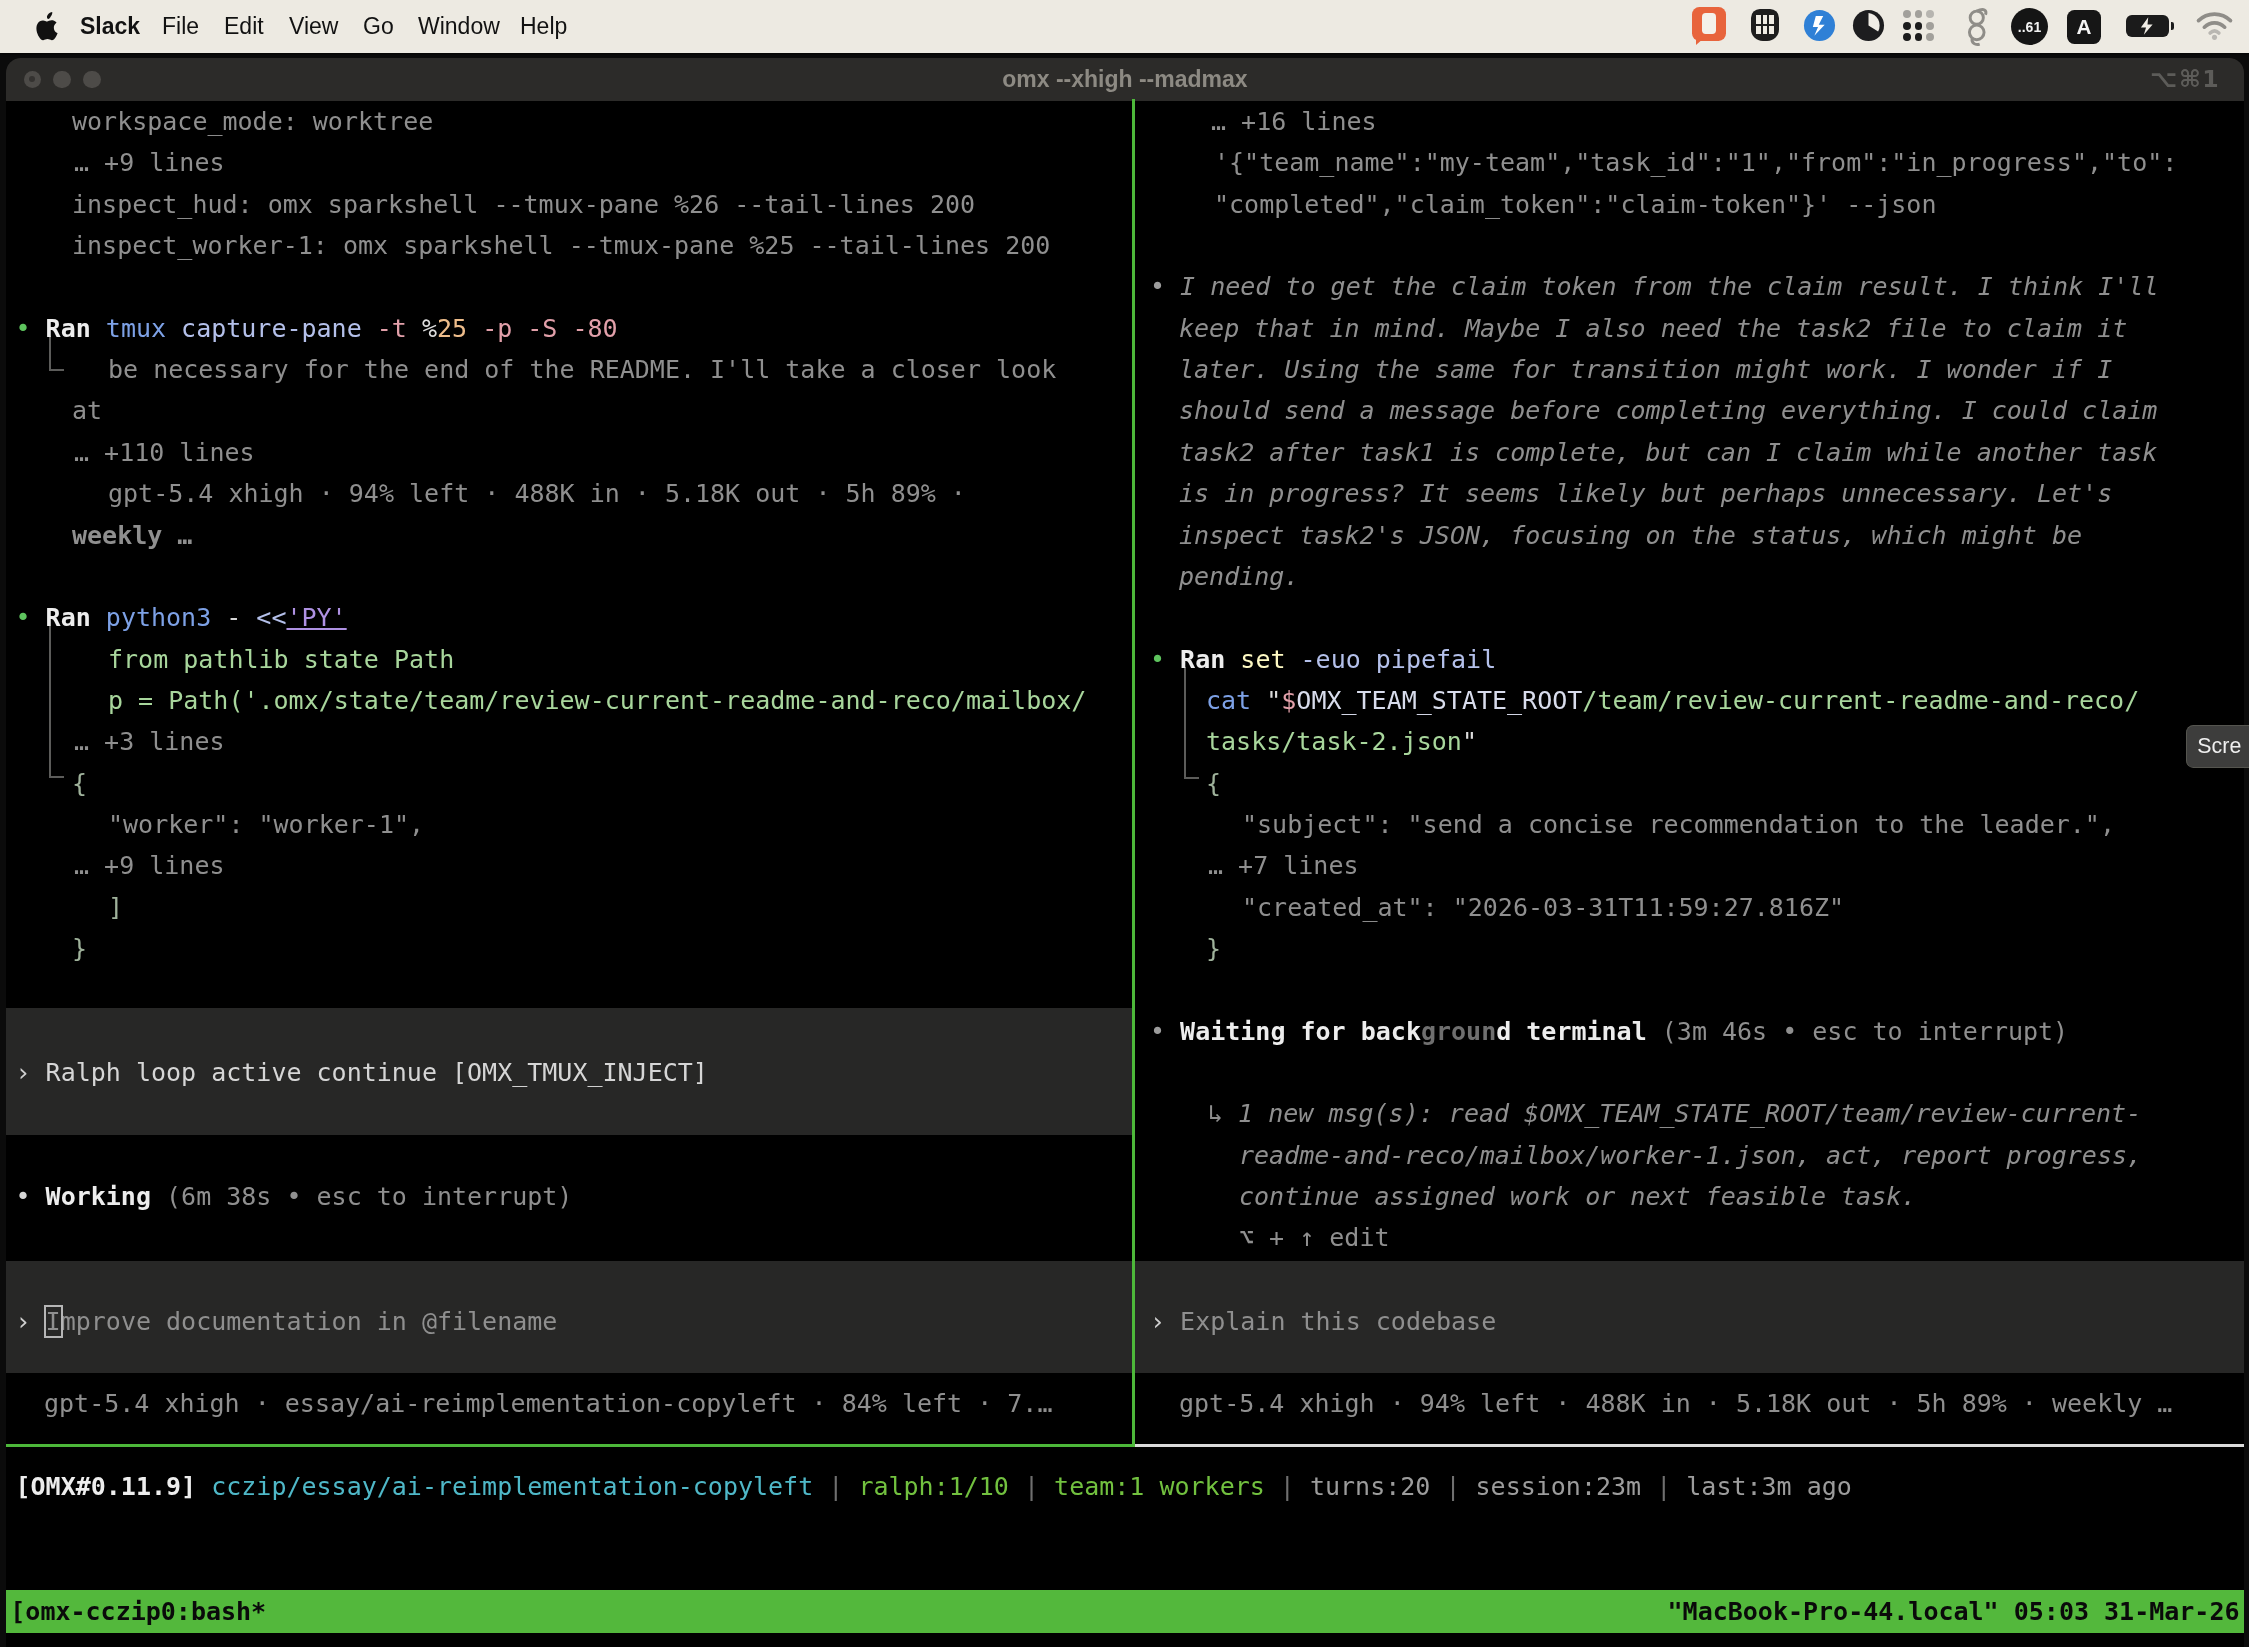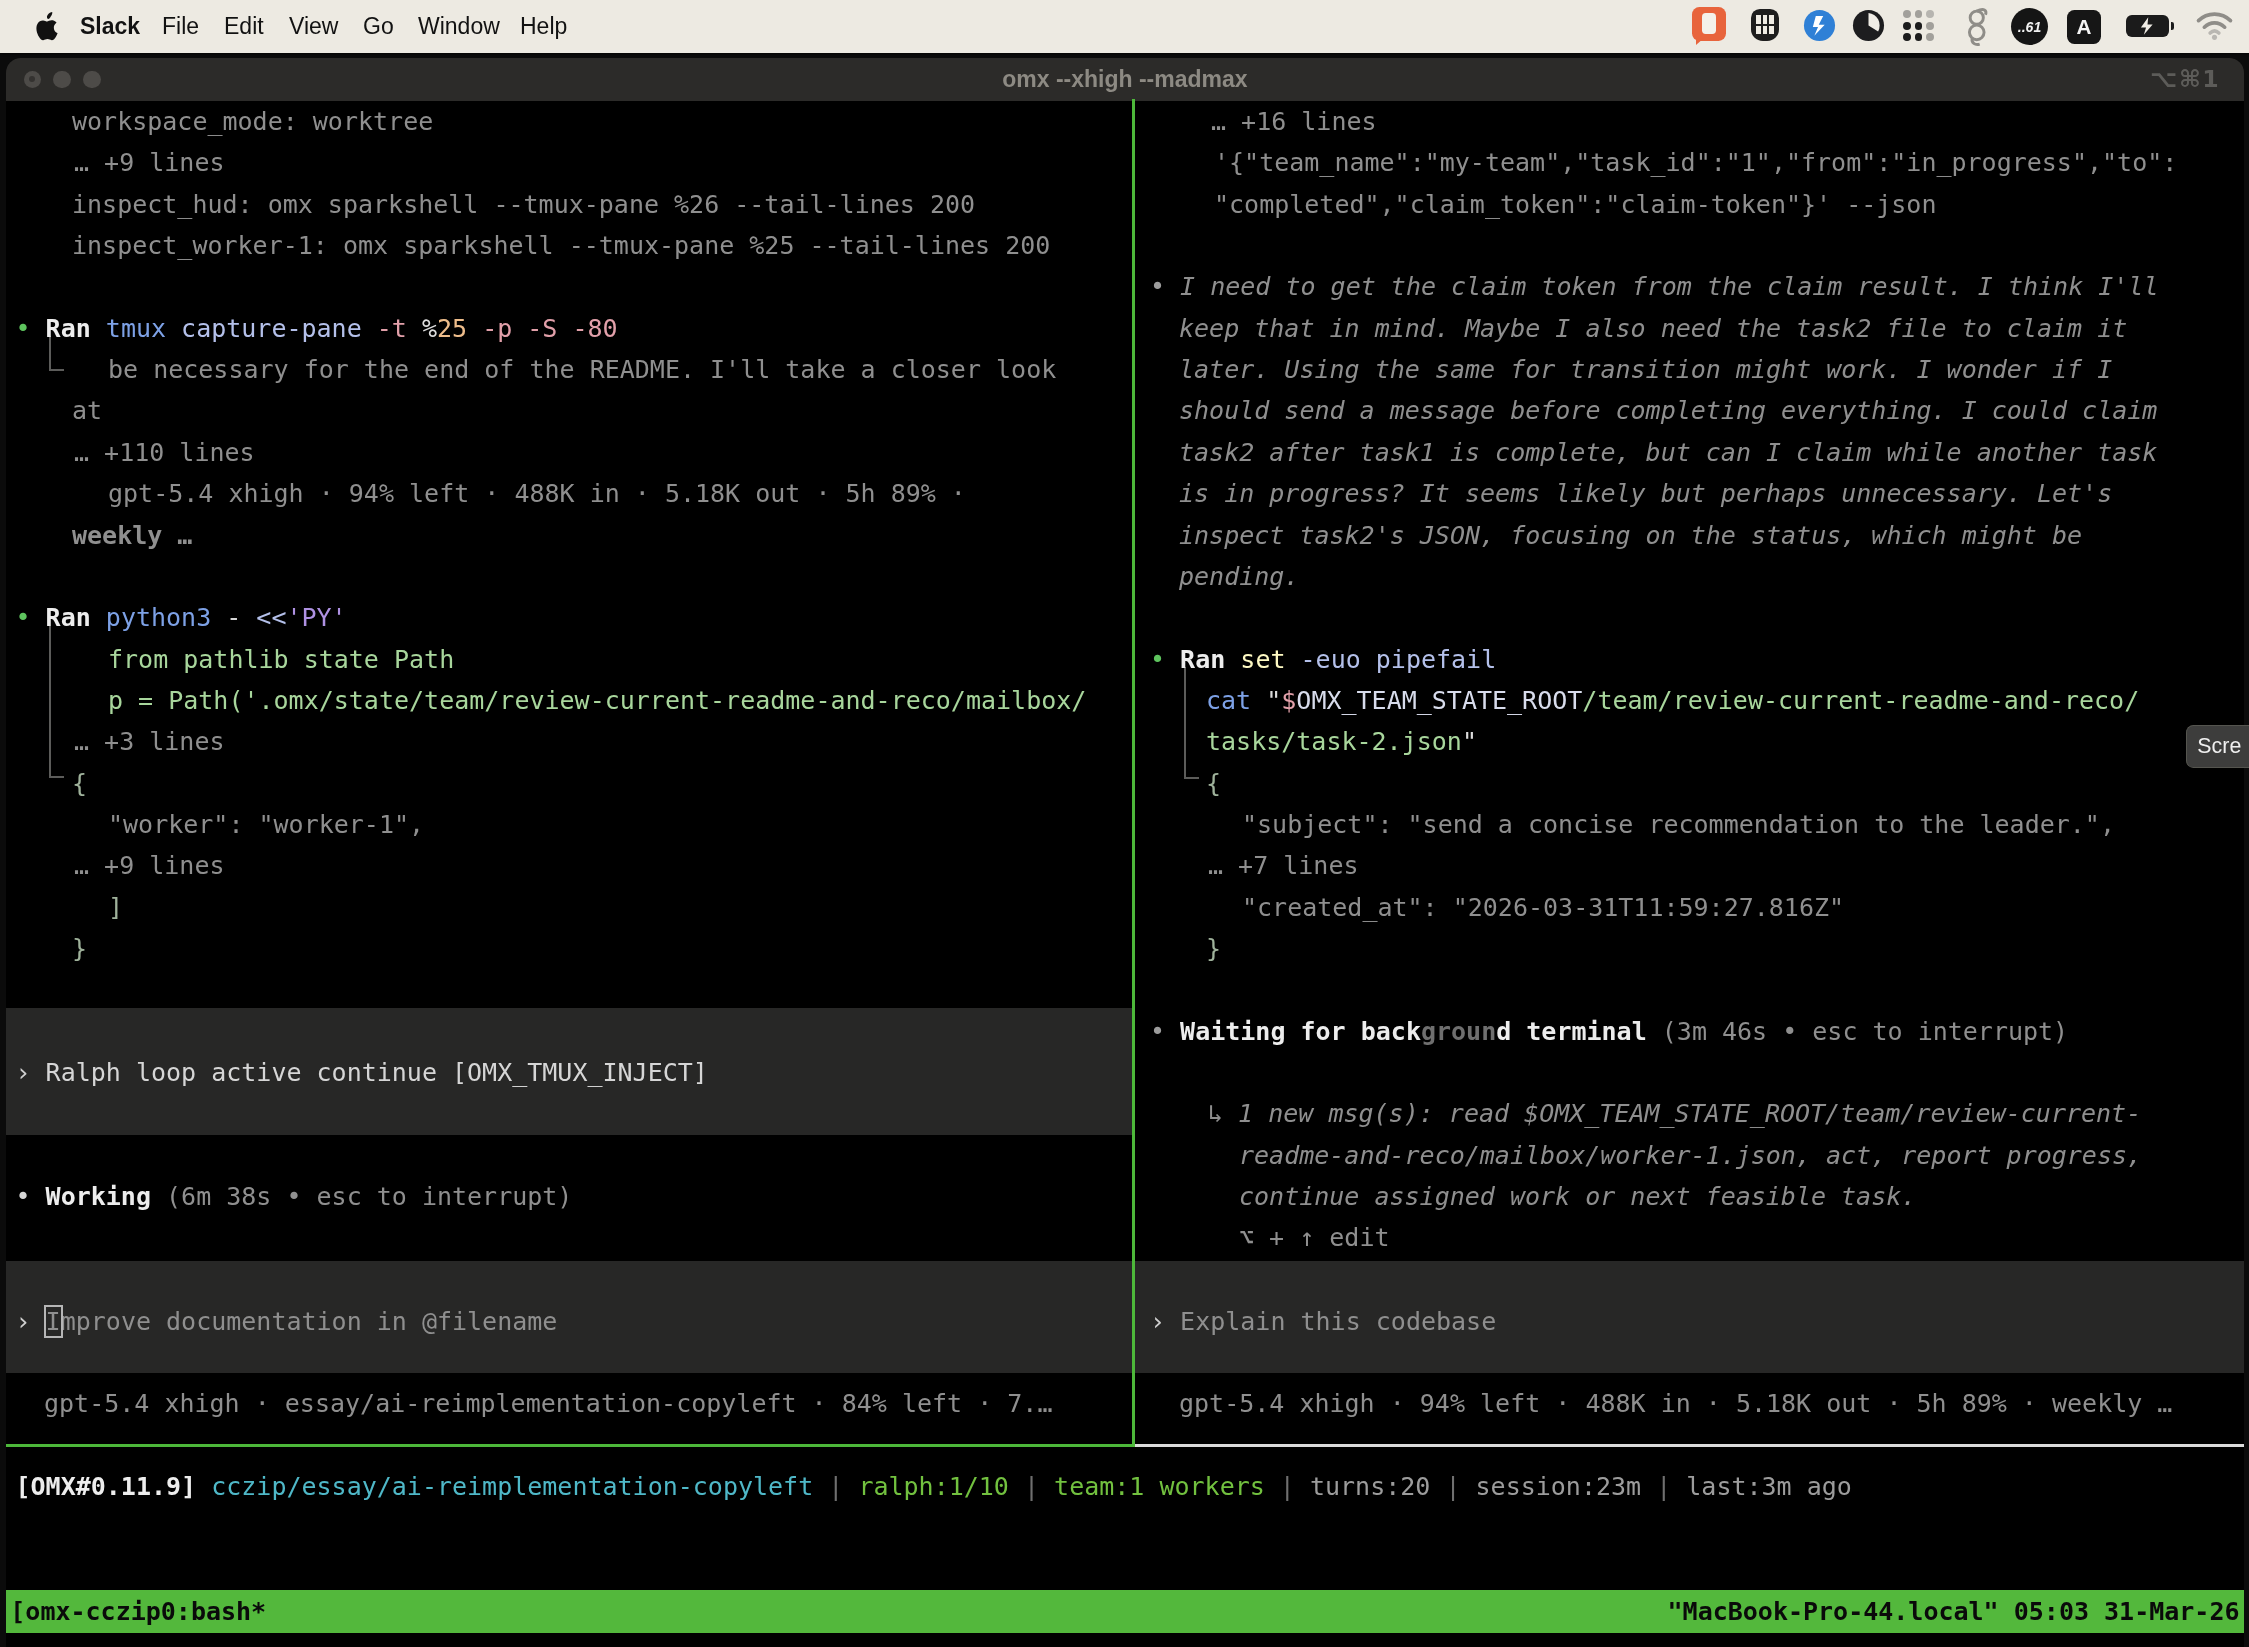--- a/index.html
+++ b/index.html
@@ -78,21 +78,21 @@
         <div class="tline" style="left: 72px; top: 101px;"><span style="color: rgb(143, 143, 143);">workspace_mode: worktree</span></div>
         <div class="tline" style="left: 74px; top: 142px;"><span style="color: rgb(143, 143, 143);">… +9 lines</span></div>
         <div class="tline" style="left: 72px; top: 184px;"><span style="color: rgb(143, 143, 143);">inspect_hud: omx sparkshell --tmux-pane %26 --tail-lines 200</span></div>
         <div class="tline" style="left: 72px; top: 225px;"><span style="color: rgb(143, 143, 143);">inspect_worker-1: omx sparkshell --tmux-pane %25 --tail-lines 200</span></div>
         <div class="tline" style="left: 15.5px; top: 308px;"><span style="color: rgb(94, 196, 94);">• </span><span class="b" style="color: rgb(237, 237, 237);">Ran </span><span style="color: rgb(125, 161, 230);">tmux </span><span style="color: rgb(180, 192, 234);">capture-pane </span><span style="color: rgb(226, 160, 170);">-t </span><span style="color: rgb(220, 220, 220);">%</span><span style="color: rgb(238, 189, 139);">25</span><span style="color: rgb(226, 160, 170);"> -p -S -80</span></div>
         <div class="tline" style="left: 108px; top: 349px;"><span style="color: rgb(143, 143, 143);">be necessary for the end of the README. I'll take a closer look</span></div>
         <div class="tline" style="left: 72px; top: 390px;"><span style="color: rgb(143, 143, 143);">at</span></div>
         <div class="tline" style="left: 74px; top: 432px;"><span style="color: rgb(143, 143, 143);">… +110 lines</span></div>
         <div class="tline" style="left: 108px; top: 473px;"><span style="color: rgb(143, 143, 143);">gpt-5.4 xhigh · 94% left · 488K in · 5.18K out · 5h 89% ·</span></div>
         <div class="tline" style="left: 72px; top: 515px; font-weight: bold;"><span style="color: rgb(143, 143, 143);">weekly …</span></div>
-        <div class="tline" style="left: 15.5px; top: 597px;"><span style="color: rgb(94, 196, 94);">• </span><span class="b" style="color: rgb(237, 237, 237);">Ran </span><span style="color: rgb(125, 161, 230);">python3 </span><span style="color: rgb(214, 214, 214);">- </span><span style="color: rgb(180, 192, 234);">&lt;&lt;</span><span style="color: rgb(174, 145, 226);">'PY'</span></div>
+        <div class="tline" style="left: 15.5px; top: 597px;"><span style="color: rgb(94, 196, 94);">• </span><span class="b" style="color: rgb(237, 237, 237);">Ran </span><span style="color: rgb(125, 161, 230);">python3 </span><span style="color: rgb(214, 214, 214);">- </span><span style="color: rgb(180, 192, 234);">&lt;&lt;</span><span style="color: rgb(174, 145, 226); text-decoration: underline;">'PY'</span></div>
         <div class="tline" style="left: 108px; top: 639px;"><span style="color: rgb(168, 214, 156);">from pathlib state Path</span></div>
         <div class="tline" style="left: 108px; top: 680px;"><span style="color: rgb(168, 214, 156);">p = Path('.omx/state/team/review-current-readme-and-reco/mailbox/</span></div>
         <div class="tline" style="left: 74px; top: 721px;"><span style="color: rgb(143, 143, 143);">… +3 lines</span></div>
         <div class="tline" style="left: 72px; top: 763px;"><span style="color: rgb(159, 178, 155);">{</span></div>
         <div class="tline" style="left: 108px; top: 804px;"><span style="color: rgb(143, 143, 143);">"worker": "worker-1",</span></div>
         <div class="tline" style="left: 74px; top: 845px;"><span style="color: rgb(143, 143, 143);">… +9 lines</span></div>
         <div class="tline" style="left: 108px; top: 887px;"><span style="color: rgb(159, 178, 155);">]</span></div>
         <div class="tline" style="left: 72px; top: 928px;"><span style="color: rgb(159, 178, 155);">}</span></div>
         <div class="tline" style="left: 15.5px; top: 1052px;"><span style="color: rgb(207, 207, 207);">› </span><span style="color: rgb(214, 214, 214);">Ralph loop active continue [OMX_TMUX_INJECT]</span></div>
         <div class="tline" style="left: 15.5px; top: 1176px;"><span style="color: rgb(214, 214, 214);">• </span><span class="b" style="color: rgb(237, 237, 237);">Working </span><span style="color: rgb(143, 143, 143);">(6m 38s • esc to interrupt)</span></div>
@@ -189,21 +189,21 @@
     </div>
     <svg class="sbar-icon" style="left:1962px;top:5.9px" width="29.5" height="41" viewBox="0 0 40 56">
       <circle cx="20" cy="16" r="9" fill="none" stroke="#8f8d88" stroke-width="4"></circle>
       <circle cx="20" cy="36" r="10" fill="none" stroke="#8f8d88" stroke-width="4"></circle>
       <path d="M20 7 C30 2 34 6 32 12" fill="none" stroke="#8f8d88" stroke-width="4"></path>
       <path d="M14 44 C12 50 18 54 24 52" fill="none" stroke="#8f8d88" stroke-width="4"></path>
     </svg>
     <div class="sbar-icon" style="left:2011px;top:8px">
       <div style="width:37px;height:37px;border-radius:50%;background:#151515;color:#f2f2f2;
                   font-family:'Liberation Sans',sans-serif;font-size:14px;font-weight:700;
-                  display:flex;align-items:center;justify-content:center;font-style:italic;">..61</div>
+                  display:flex;align-items:center;justify-content:center;">..61</div>
     </div>
     <div class="sbar-icon" style="left:2067px;top:9.6px">
       <div style="width:34px;height:34px;border-radius:7.4px;background:#161616;color:#f4f4f4;
                   font-family:'Liberation Sans',sans-serif;font-size:20.7px;font-weight:700;
                   display:flex;align-items:center;justify-content:center;">A</div>
     </div>
     <div class="sbar-icon" style="left:2126px;top:14.8px">
       <div style="position:relative;width:43px;height:22px;background:#1b1b1b;border-radius:5.9px;">
         <svg width="43" height="22" viewBox="0 0 58 30" style="position:absolute;left:0;top:0">
           <path d="M30 3 L20 17 L27 17 L24 27 L36 13 L29 13 Z" fill="#f0ede6"></path>

